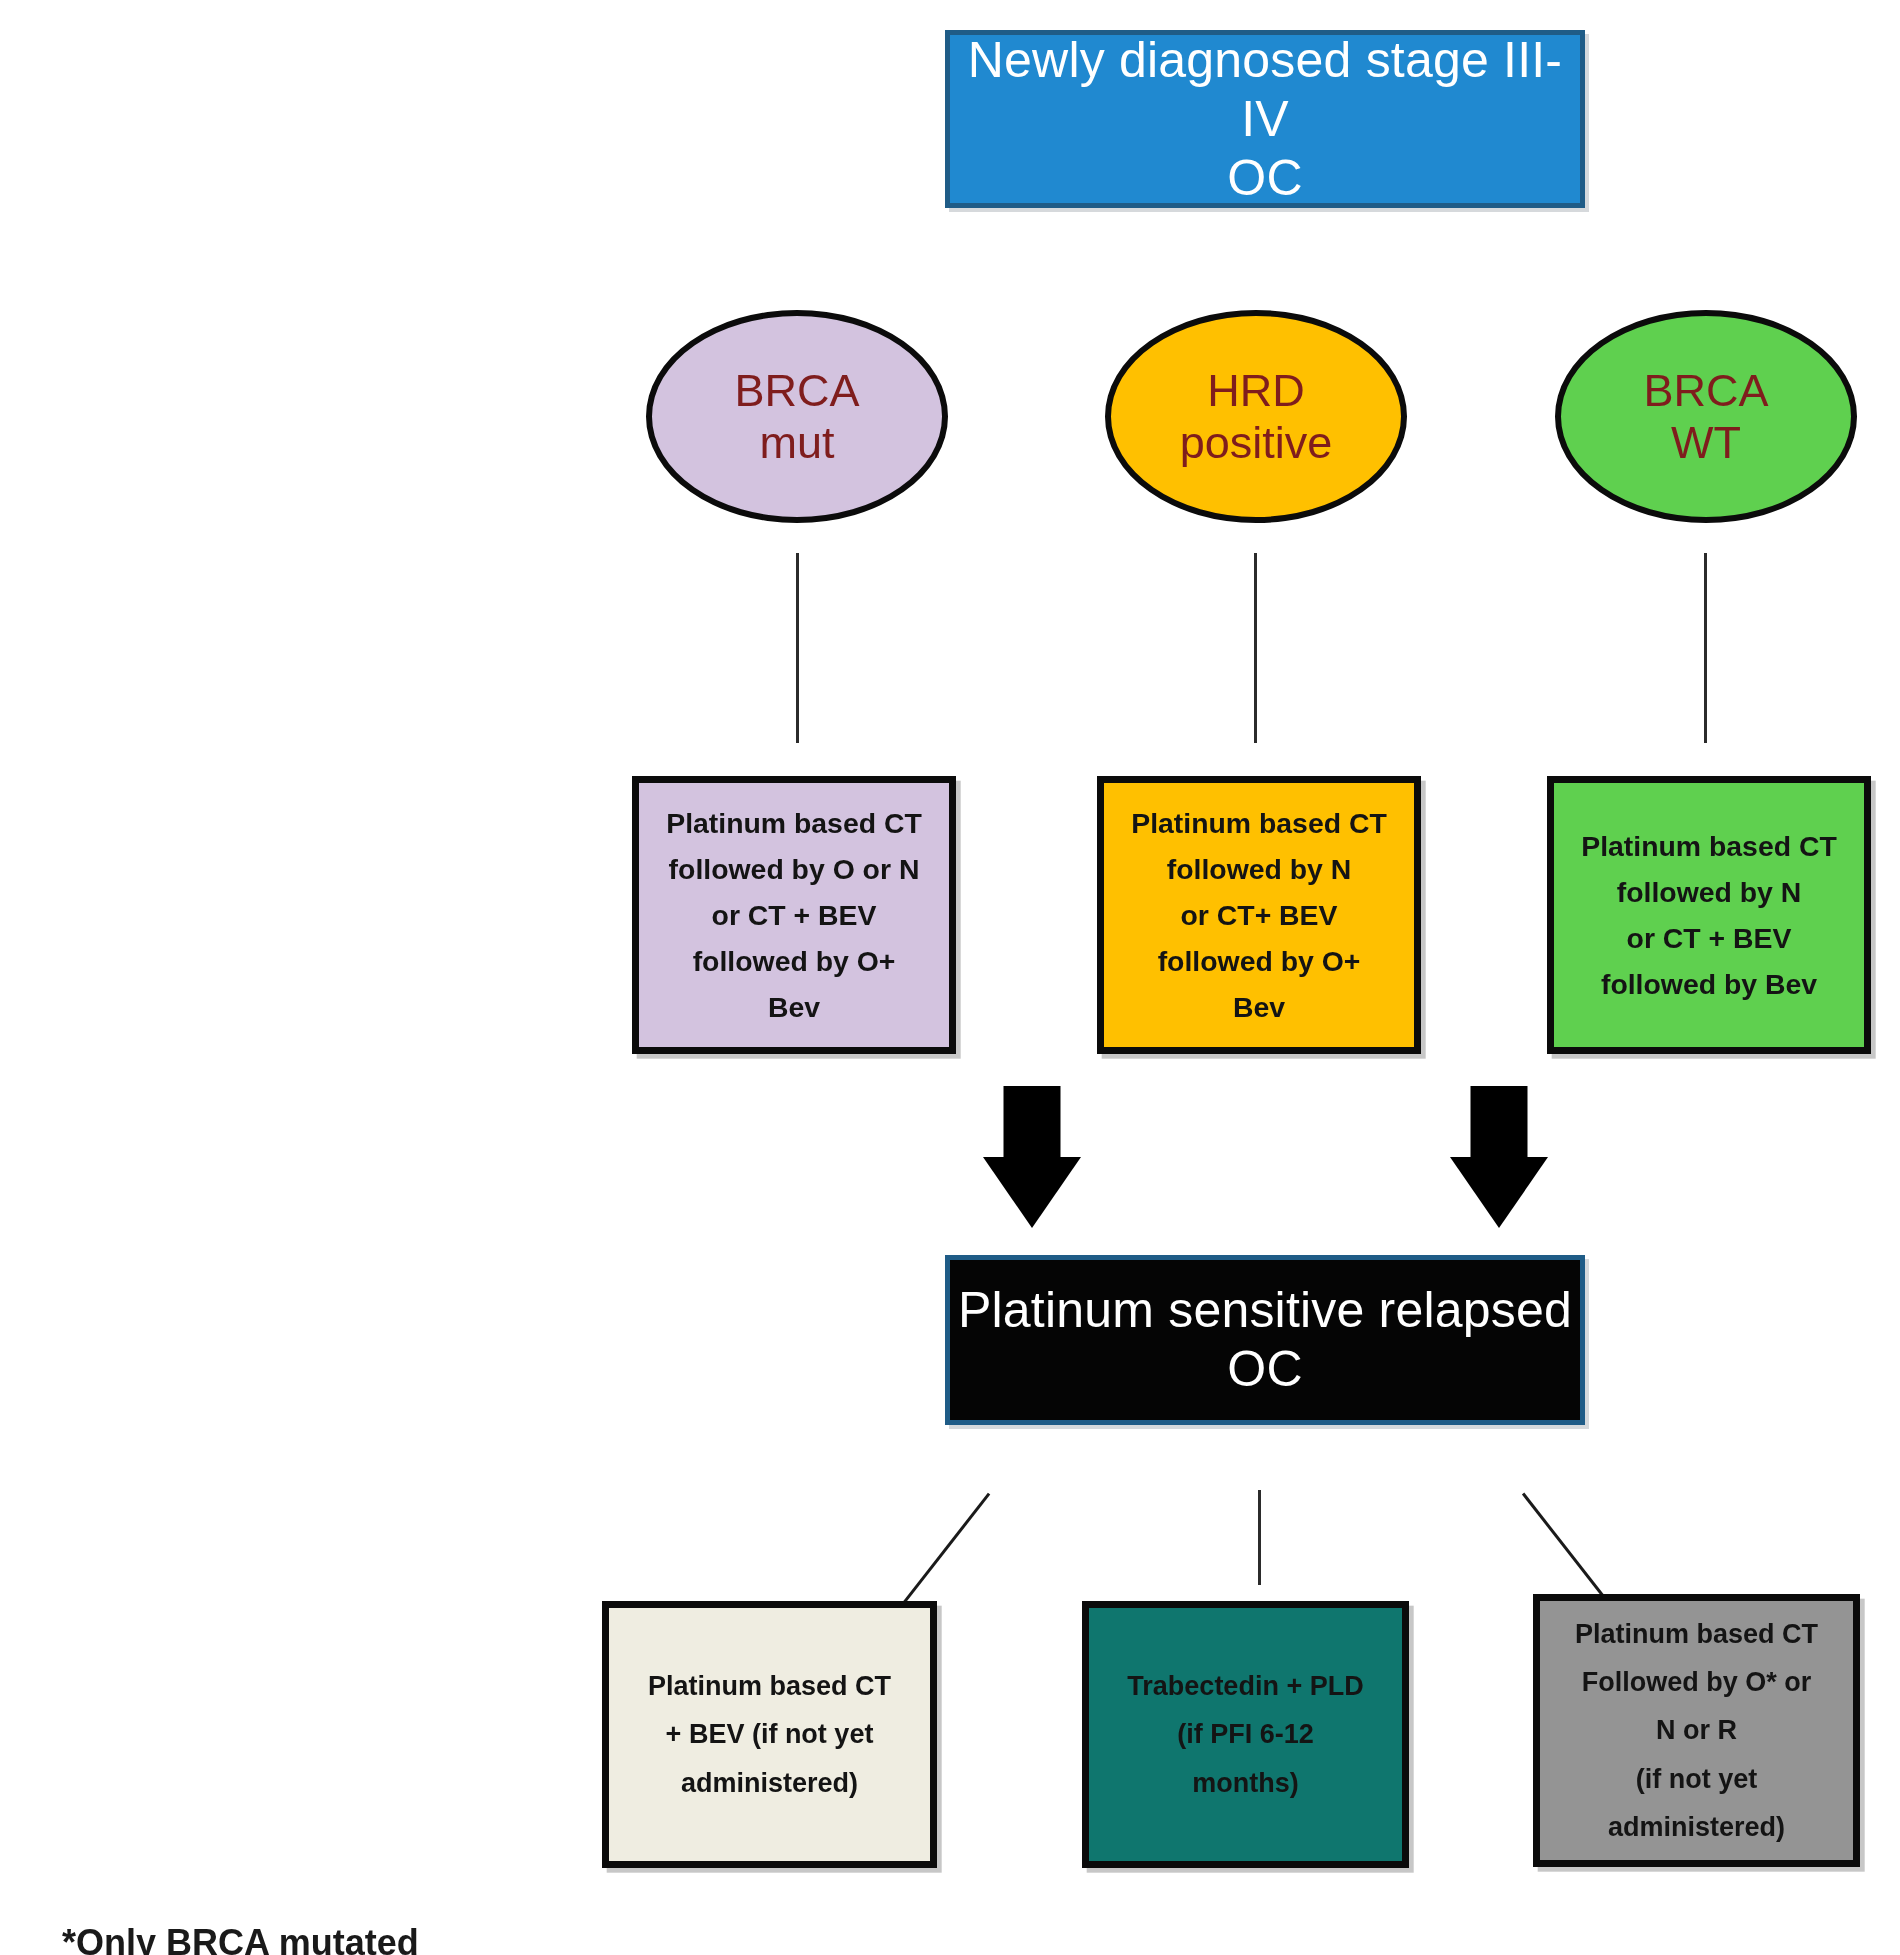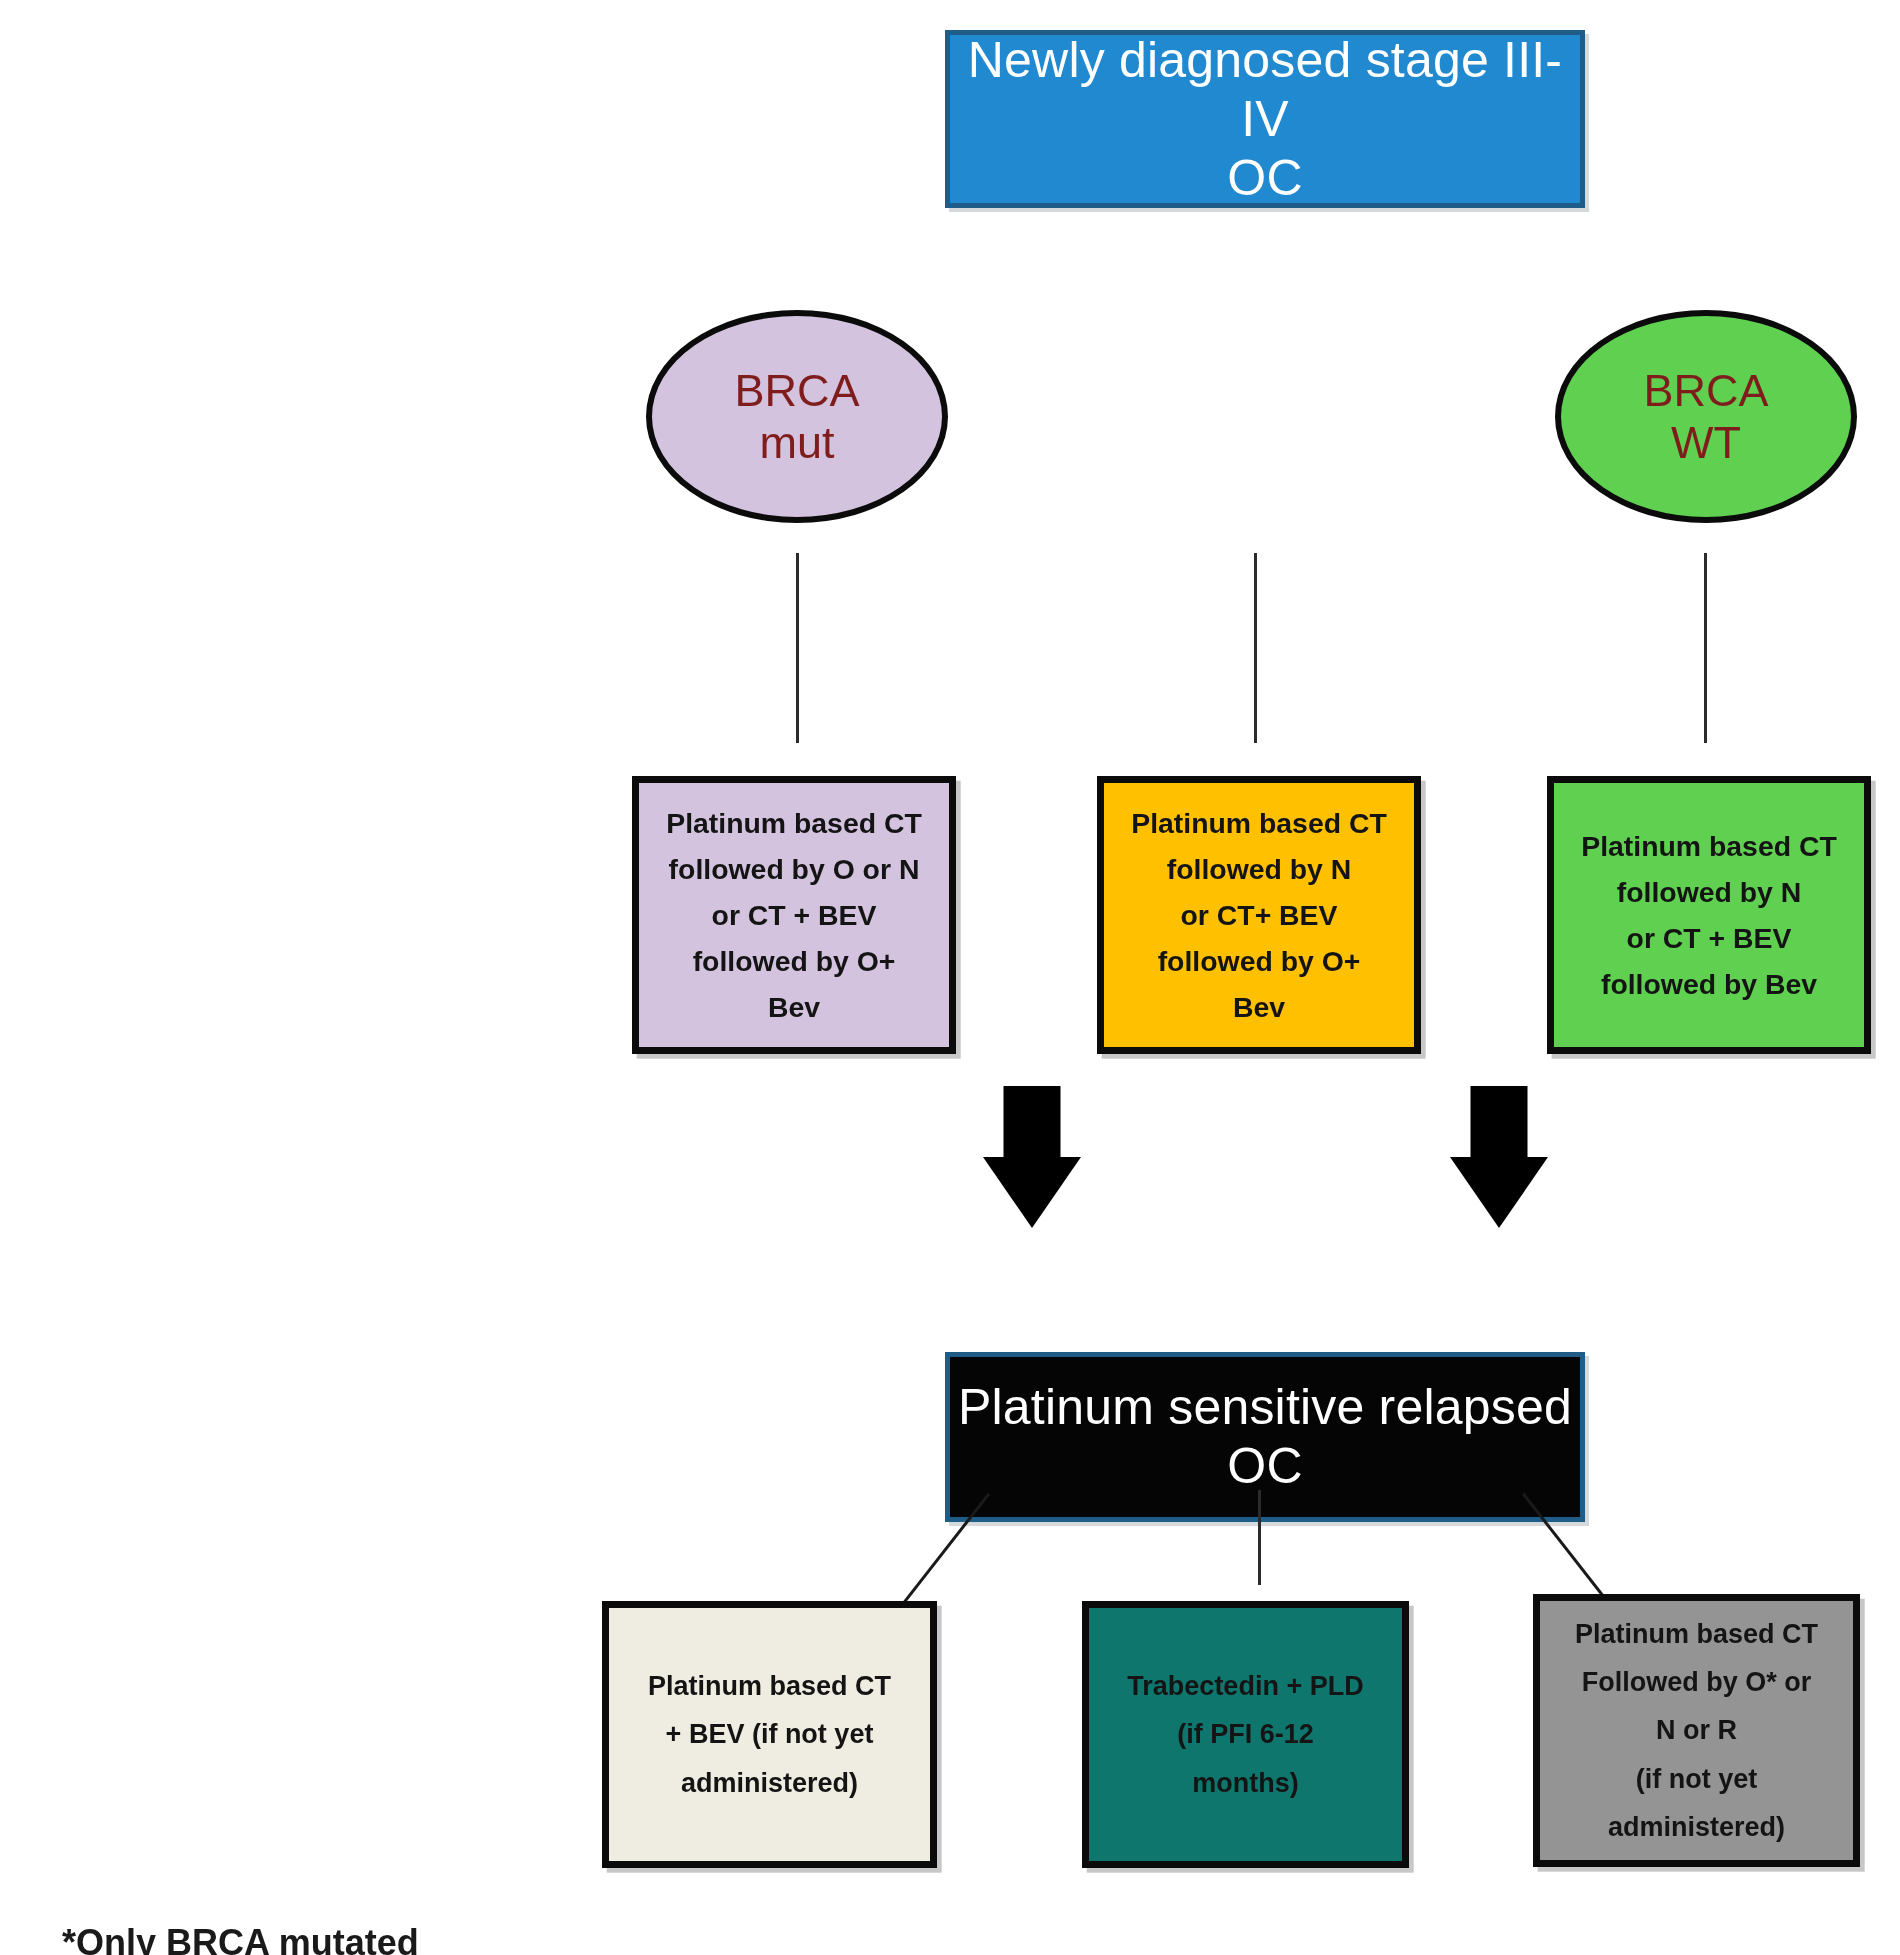--- a/index.html
+++ b/index.html
@@ -123,20 +123,24 @@
   <div class="node banner blue" style="left:945px; top:30px; width:640px; height:178px;">
     <span class="txt">Newly diagnosed stage III-IV
 OC</span>
   </div>
 
   <div class="node ellipse" style="left:646px; top:310px; width:302px; height:213px; background:#D3C3DF;">
     <span class="txt">BRCA
 mut</span>
   </div>
 
+  <div class="node ellipse" style="left:1105px; top:310px; width:302px; height:213px; background:#FFC000;">
+    <span class="txt">HRD
+positive</span>
+  </div>
 
   <div class="node ellipse" style="left:1555px; top:310px; width:302px; height:213px; background:#5FD04F;">
     <span class="txt">BRCA
 WT</span>
   </div>
 
   <div class="vline" style="left:796px; top:553px; height:190px;"></div>
   <div class="vline" style="left:1254px; top:553px; height:190px;"></div>
   <div class="vline" style="left:1704px; top:553px; height:190px;"></div>
 
@@ -166,21 +170,21 @@
   <div class="blockarrow" style="left:954px; top:1086px; width:155px; height:142px;">
     <div class="shaft" style="width:57px; height:73px;"></div>
     <div class="head" style="top:71px;"></div>
   </div>
 
   <div class="blockarrow" style="left:1421px; top:1086px; width:155px; height:142px;">
     <div class="shaft" style="width:57px; height:73px;"></div>
     <div class="head" style="top:71px;"></div>
   </div>
 
-  <div class="node banner black" style="left:945px; top:1352px; width:640px; height:170px;">
+  <div class="node banner black" style="left:945px; top:1255px; width:640px; height:170px;">
     <span class="txt">Platinum sensitive relapsed
 OC</span>
   </div>
 
   <div class="diag" style="left:989px; top:1492px; width:183px; transform: rotate(128deg);"></div>
 
   <div class="vline" style="left:1258px; top:1490px; height:95px;"></div>
 
   <div class="diag" style="left:1523px; top:1492px; width:183px; transform: rotate(52deg);"></div>
 

